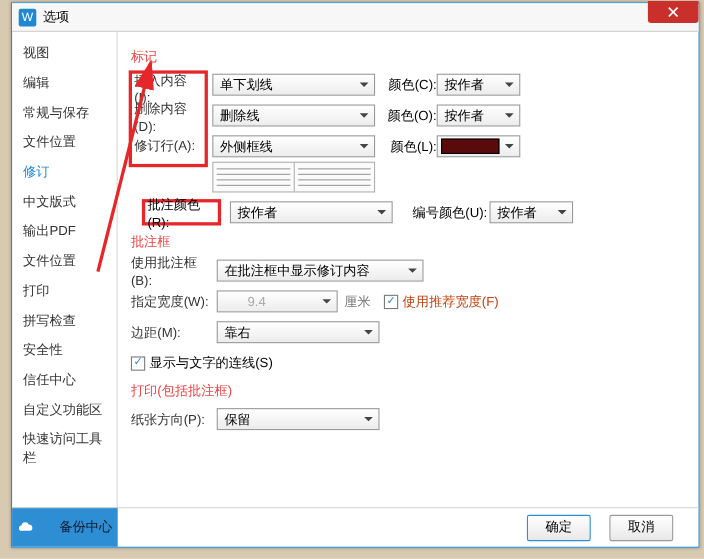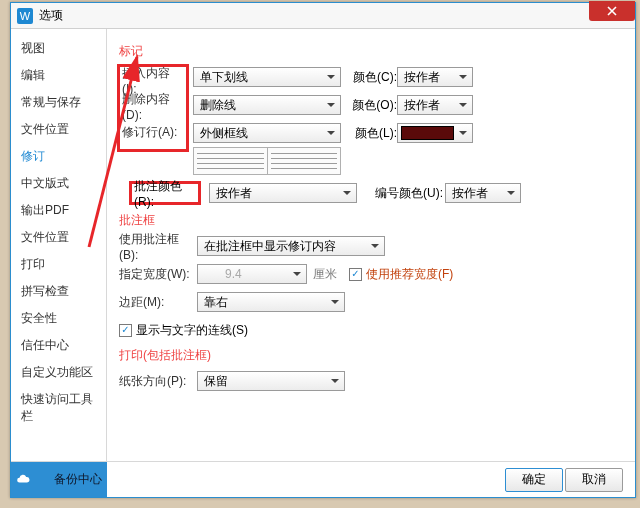--- a/index.html
+++ b/index.html
@@ -27,21 +27,21 @@
   .mini-lbl { width: 46px; text-align: right; margin-left: 10px; }
   .preview-box { width: 148px; height: 28px; border:1px solid #b0b0b0; background:#fbfbfb; display:flex; }
   .preview-half { flex:1; border-right:1px solid #b0b0b0; padding:3px; display:flex; flex-direction:column; justify-content:space-around; }
   .preview-half:last-child{border-right:none;}
   .pline{height:1px;background:#9c9c9c;}
   .red-box { border: 3px solid #e7262a; padding: 2px 2px; margin:-2px 4px -2px -2px; }
   .red-box .row { margin-bottom: 4px; }
   .unit { margin: 0 6px; color:#777; }
   .checkbox { display:flex; align-items:center; gap:4px; }
   .ck { width:13px; height:13px; border:1px solid #7a7a7a; background:#fff; display:flex; align-items:center; justify-content:center; color:#1e88d2; font-size:10px; line-height:1; }
-  .footer { position:absolute; bottom:0; left:0; right:0; height:36px; border-top:1px solid #d8d8d8; display:flex; align-items:center; justify-content:flex-end; padding:0 12px; gap:2px; }
+  .footer { position:absolute; bottom:0; left:0; right:0; height:36px; border-top:1px solid #d8d8d8; display:flex; align-items:center; justify-content:flex-end; padding:0 23px; gap:17px; }
   .btn { height:24px; min-width:58px; padding:0 12px; border:1px solid #9a9a9a; background:linear-gradient(#fff,#e8e8e8); border-radius:2px; cursor:pointer; display:flex; align-items:center; justify-content:center; }
   .backup { position:absolute; left:0; bottom:0; width:96px; height:36px; background:#2d8ed3; color:#0f172a; display:flex; align-items:center; justify-content:center; gap:24px; cursor:pointer; }
   .backup svg{width:14px;height:14px;fill:#fff;}
   .arrow-annot { position:absolute; left:68px; top:44px; pointer-events:none; }
   .disabled { color:#a9a9a9; }
   .disabled .combo{color:#a9a9a9;padding-left:27px;}
   .group1 { display:flex; align-items:flex-start; }
 </style>
 </head>
 <body>

